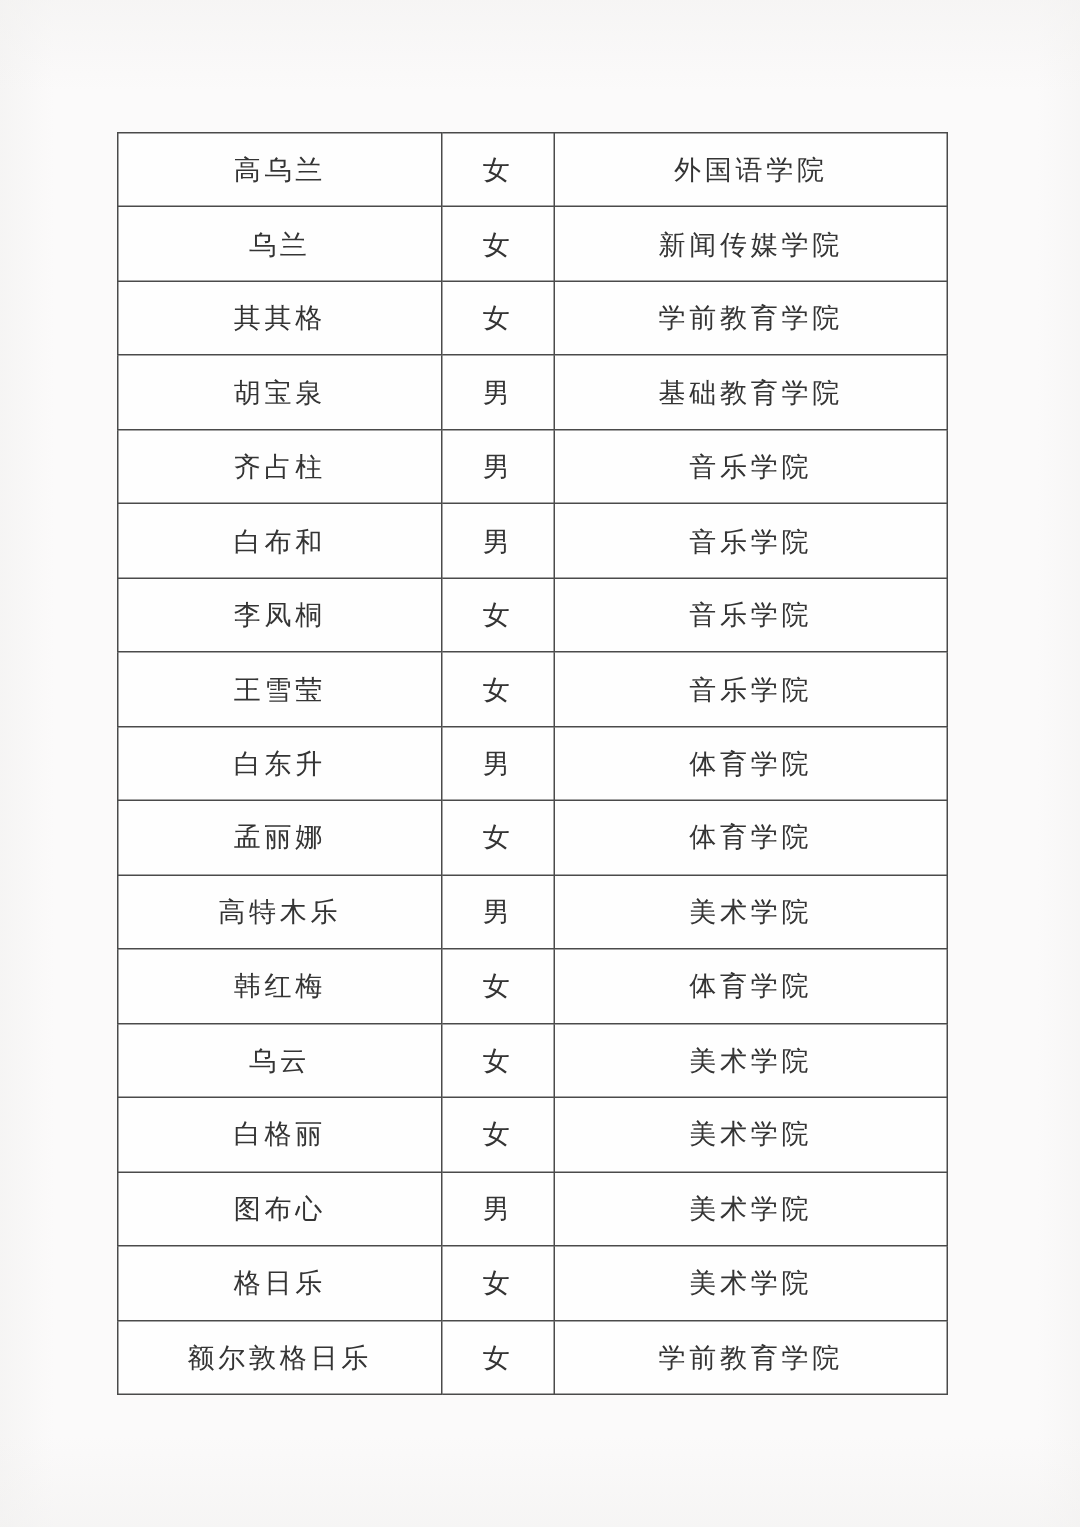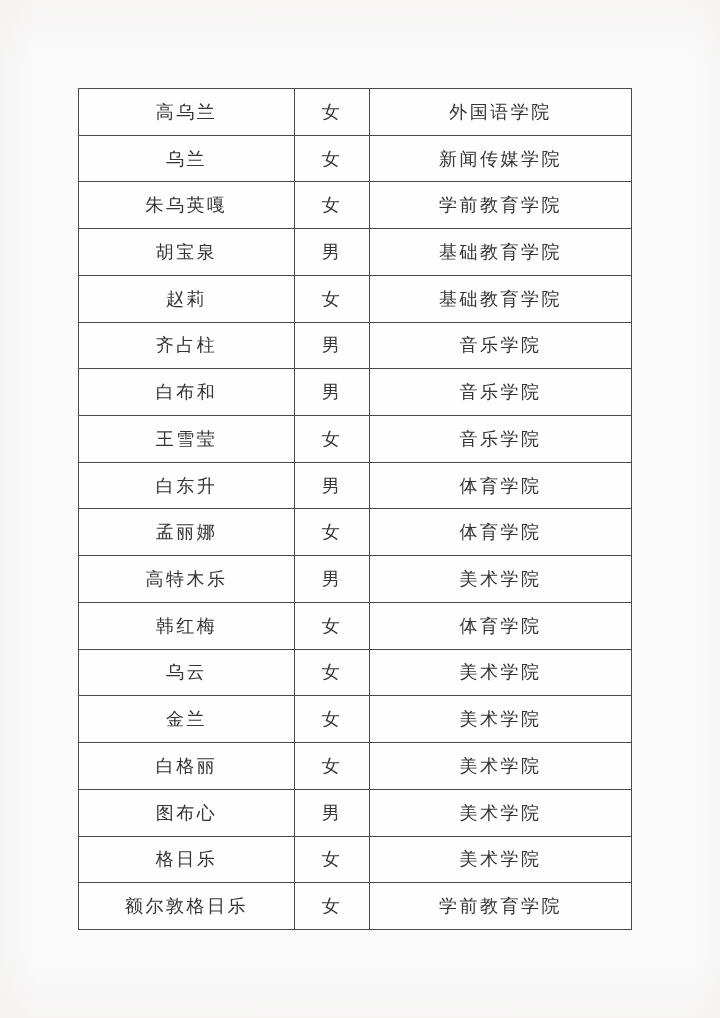--- a/index.html
+++ b/index.html
@@ -67,52 +67,52 @@
     <td class="cell-college">外国语学院</td>
   </tr>
 
   <tr>
     <td class="cell-name">乌兰</td>
     <td class="cell-gender">女</td>
     <td class="cell-college">新闻传媒学院</td>
   </tr>
 
 
-
   <tr>
-    <td class="cell-name">朱乌英嘎</td>
+    <td class="cell-name">其其格</td>
     <td class="cell-gender">女</td>
     <td class="cell-college">学前教育学院</td>
   </tr>
+
 
 
   <tr>
     <td class="cell-name">胡宝泉</td>
     <td class="cell-gender">男</td>
     <td class="cell-college">基础教育学院</td>
   </tr>
 
-  <tr>
-    <td class="cell-name">赵莉</td>
-    <td class="cell-gender">女</td>
-    <td class="cell-college">基础教育学院</td>
-  </tr>
 
   <tr>
     <td class="cell-name">齐占柱</td>
     <td class="cell-gender">男</td>
     <td class="cell-college">音乐学院</td>
   </tr>
 
   <tr>
     <td class="cell-name">白布和</td>
     <td class="cell-gender">男</td>
     <td class="cell-college">音乐学院</td>
   </tr>
 
+  <tr>
+    <td class="cell-name">李凤桐</td>
+    <td class="cell-gender">女</td>
+    <td class="cell-college">音乐学院</td>
+  </tr>
 
   <tr>
     <td class="cell-name">王雪莹</td>
     <td class="cell-gender">女</td>
     <td class="cell-college">音乐学院</td>
   </tr>
 
   <tr>
     <td class="cell-name">白东升</td>
     <td class="cell-gender">男</td>
@@ -136,25 +136,20 @@
     <td class="cell-gender">女</td>
     <td class="cell-college">体育学院</td>
   </tr>
 
   <tr>
     <td class="cell-name">乌云</td>
     <td class="cell-gender">女</td>
     <td class="cell-college">美术学院</td>
   </tr>
 
-  <tr>
-    <td class="cell-name">金兰</td>
-    <td class="cell-gender">女</td>
-    <td class="cell-college">美术学院</td>
-  </tr>
 
   <tr>
     <td class="cell-name">白格丽</td>
     <td class="cell-gender">女</td>
     <td class="cell-college">美术学院</td>
   </tr>
 
   <tr>
     <td class="cell-name">图布心</td>
     <td class="cell-gender">男</td>

